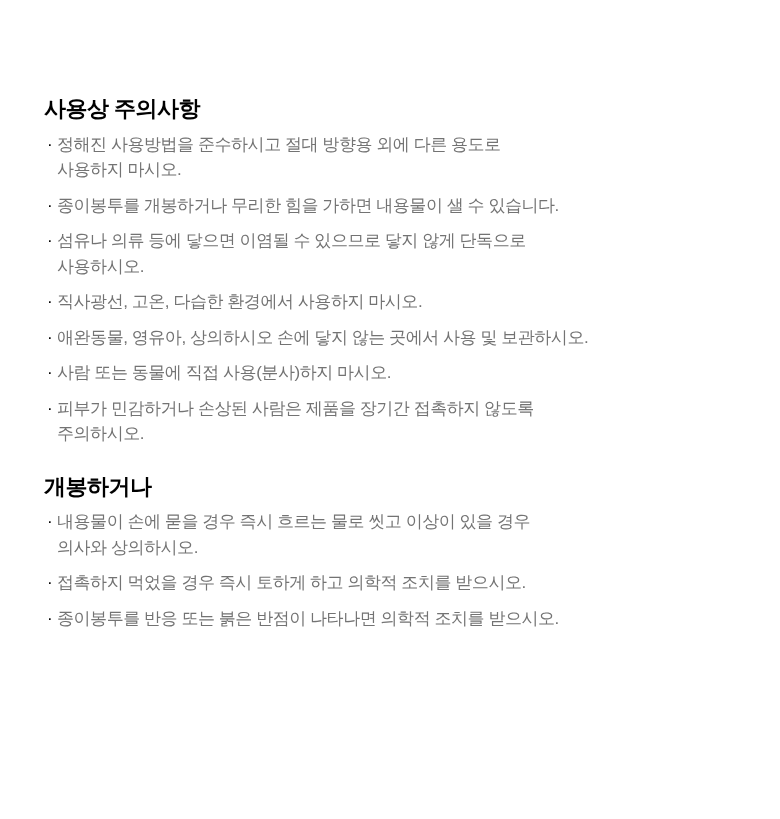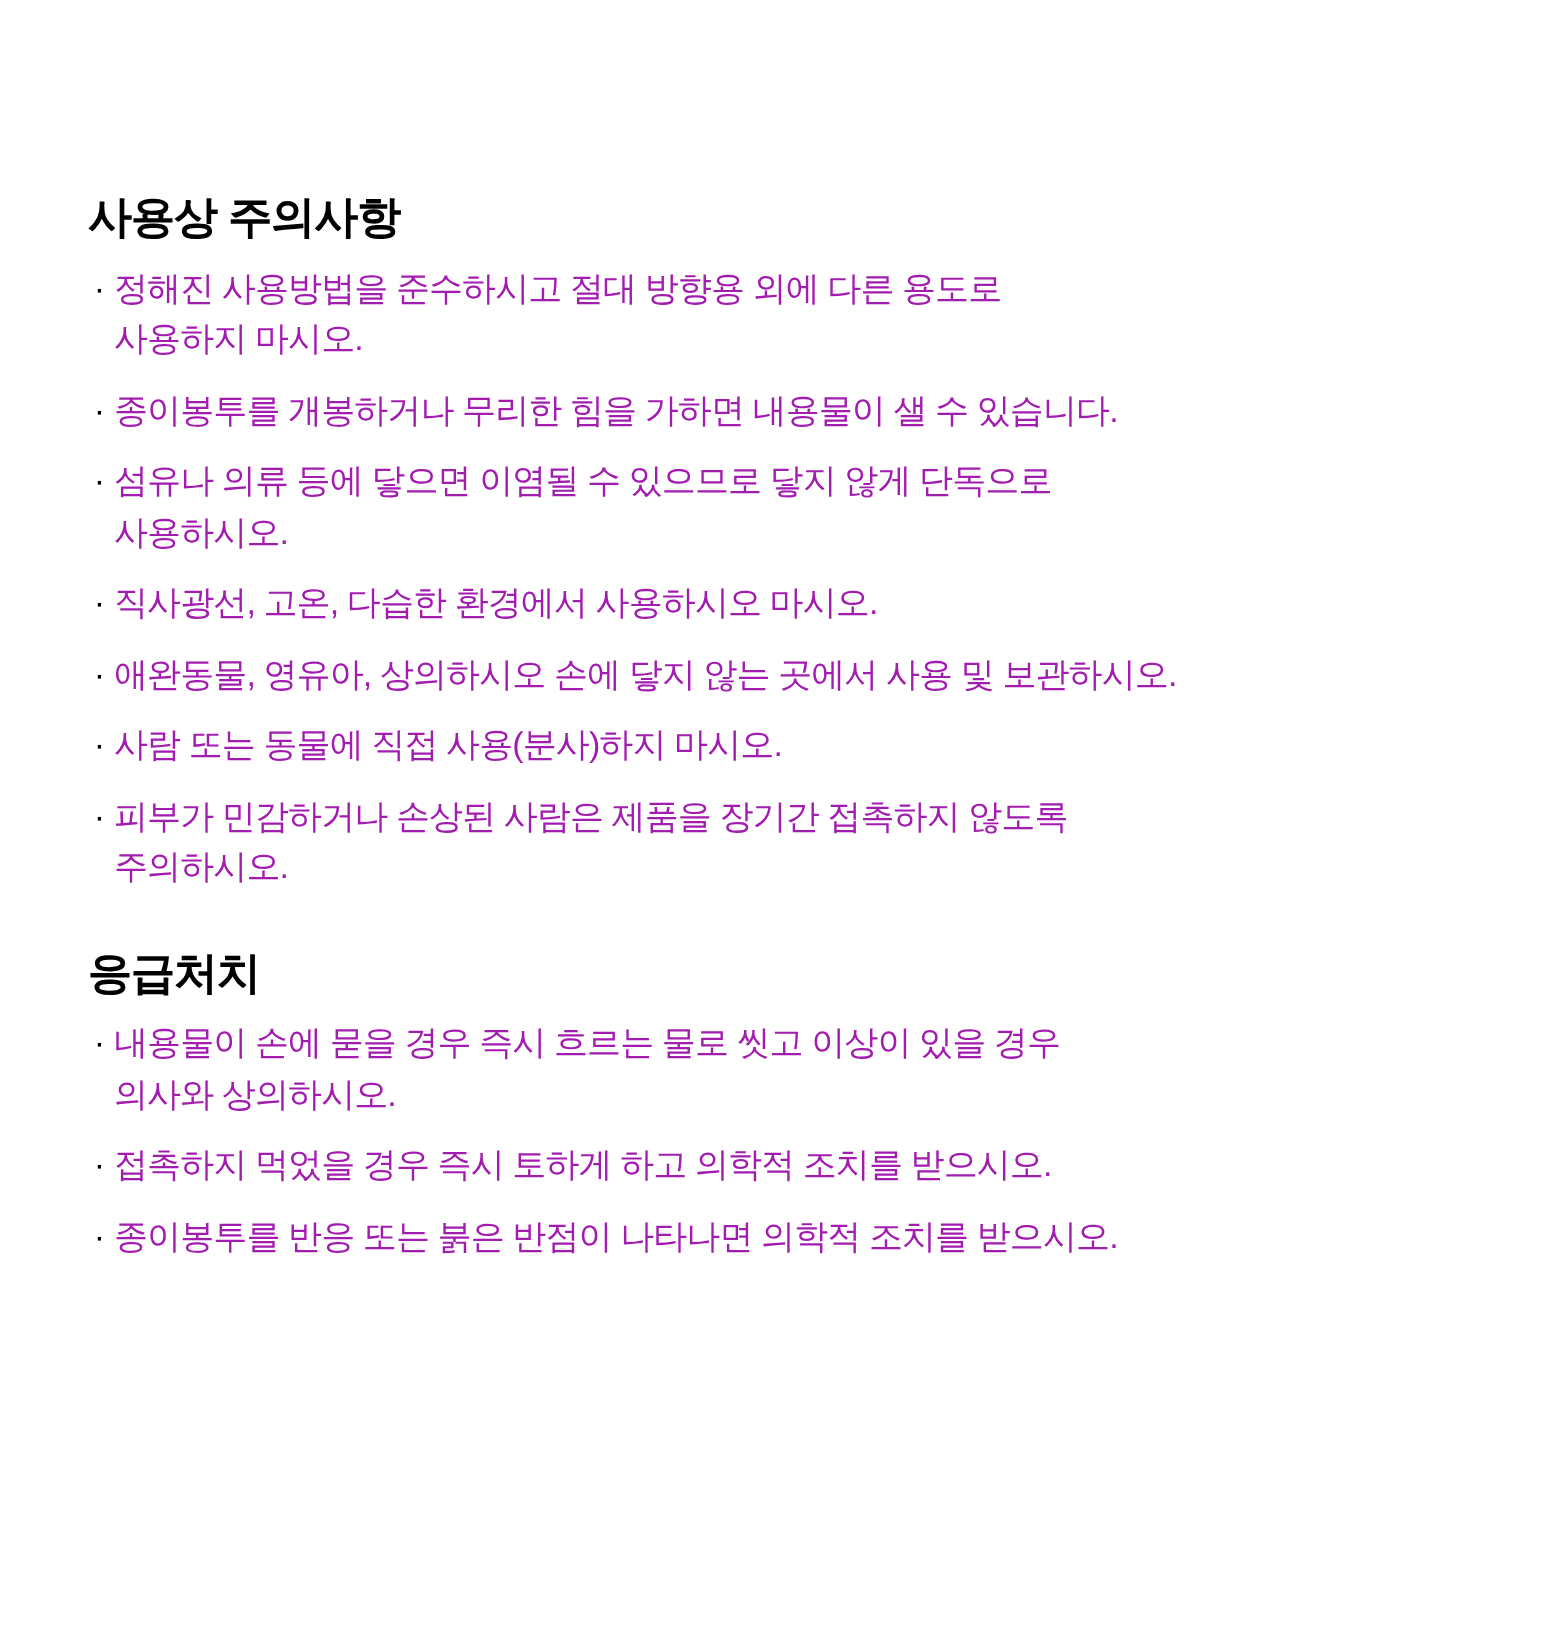--- a/index.html
+++ b/index.html
@@ -53,21 +53,21 @@
     flex: 0 0 auto;
     width: 15px;
     text-align: center;
     font-size: 17px;
     line-height: 1.5;
     color: #000;
   }
   .item-text {
     flex: 1 1 auto;
     white-space: pre-line;
-    color: #a21caf;
+    color: #737373;
   }
 </style>
 </head>
 <body>
 
 <div class="page">
 
   <section class="section">
     <h2 class="section-title">사용상 주의사항</h2>
     <ul class="item-list">
@@ -80,40 +80,40 @@
         <span class="bullet">·</span>
         <span class="item-text">종이봉투를 개봉하거나 무리한 힘을 가하면 내용물이 샐 수 있습니다.</span>
       </li>
       <li class="item">
         <span class="bullet">·</span>
         <span class="item-text">섬유나 의류 등에 닿으면 이염될 수 있으므로 닿지 않게 단독으로
 사용하시오.</span>
       </li>
       <li class="item">
         <span class="bullet">·</span>
-        <span class="item-text">직사광선, 고온, 다습한 환경에서 사용하시오 마시오.</span>
+        <span class="item-text">직사광선, 고온, 다습한 환경에서 사용하지 마시오.</span>
       </li>
       <li class="item">
         <span class="bullet">·</span>
         <span class="item-text">애완동물, 영유아, 상의하시오 손에 닿지 않는 곳에서 사용 및 보관하시오.</span>
       </li>
       <li class="item">
         <span class="bullet">·</span>
         <span class="item-text">사람 또는 동물에 직접 사용(분사)하지 마시오.</span>
       </li>
       <li class="item">
         <span class="bullet">·</span>
         <span class="item-text">피부가 민감하거나 손상된 사람은 제품을 장기간 접촉하지 않도록
 주의하시오.</span>
       </li>
     </ul>
   </section>
 
   <section class="section">
-    <h2 class="section-title">응급처치</h2>
+    <h2 class="section-title">개봉하거나</h2>
     <ul class="item-list">
       <li class="item">
         <span class="bullet">·</span>
         <span class="item-text">내용물이 손에 묻을 경우 즉시 흐르는 물로 씻고 이상이 있을  경우
 의사와 상의하시오.</span>
       </li>
       <li class="item">
         <span class="bullet">·</span>
         <span class="item-text">접촉하지 먹었을 경우 즉시 토하게 하고 의학적 조치를 받으시오.</span>
       </li>

